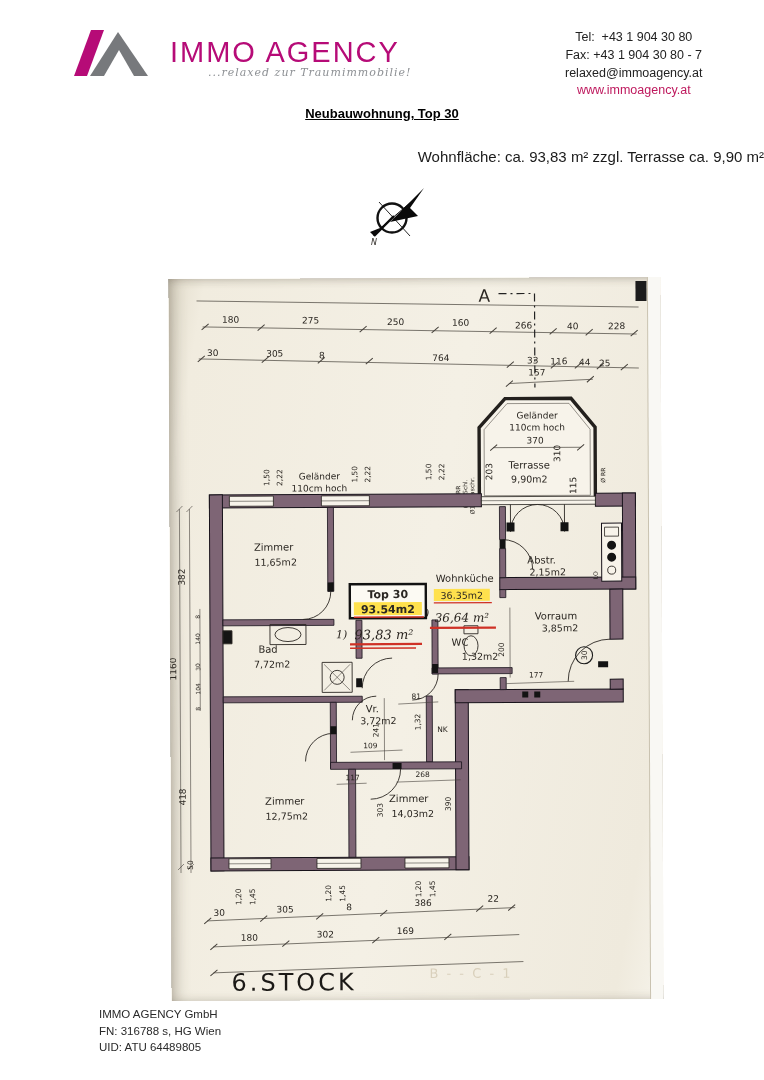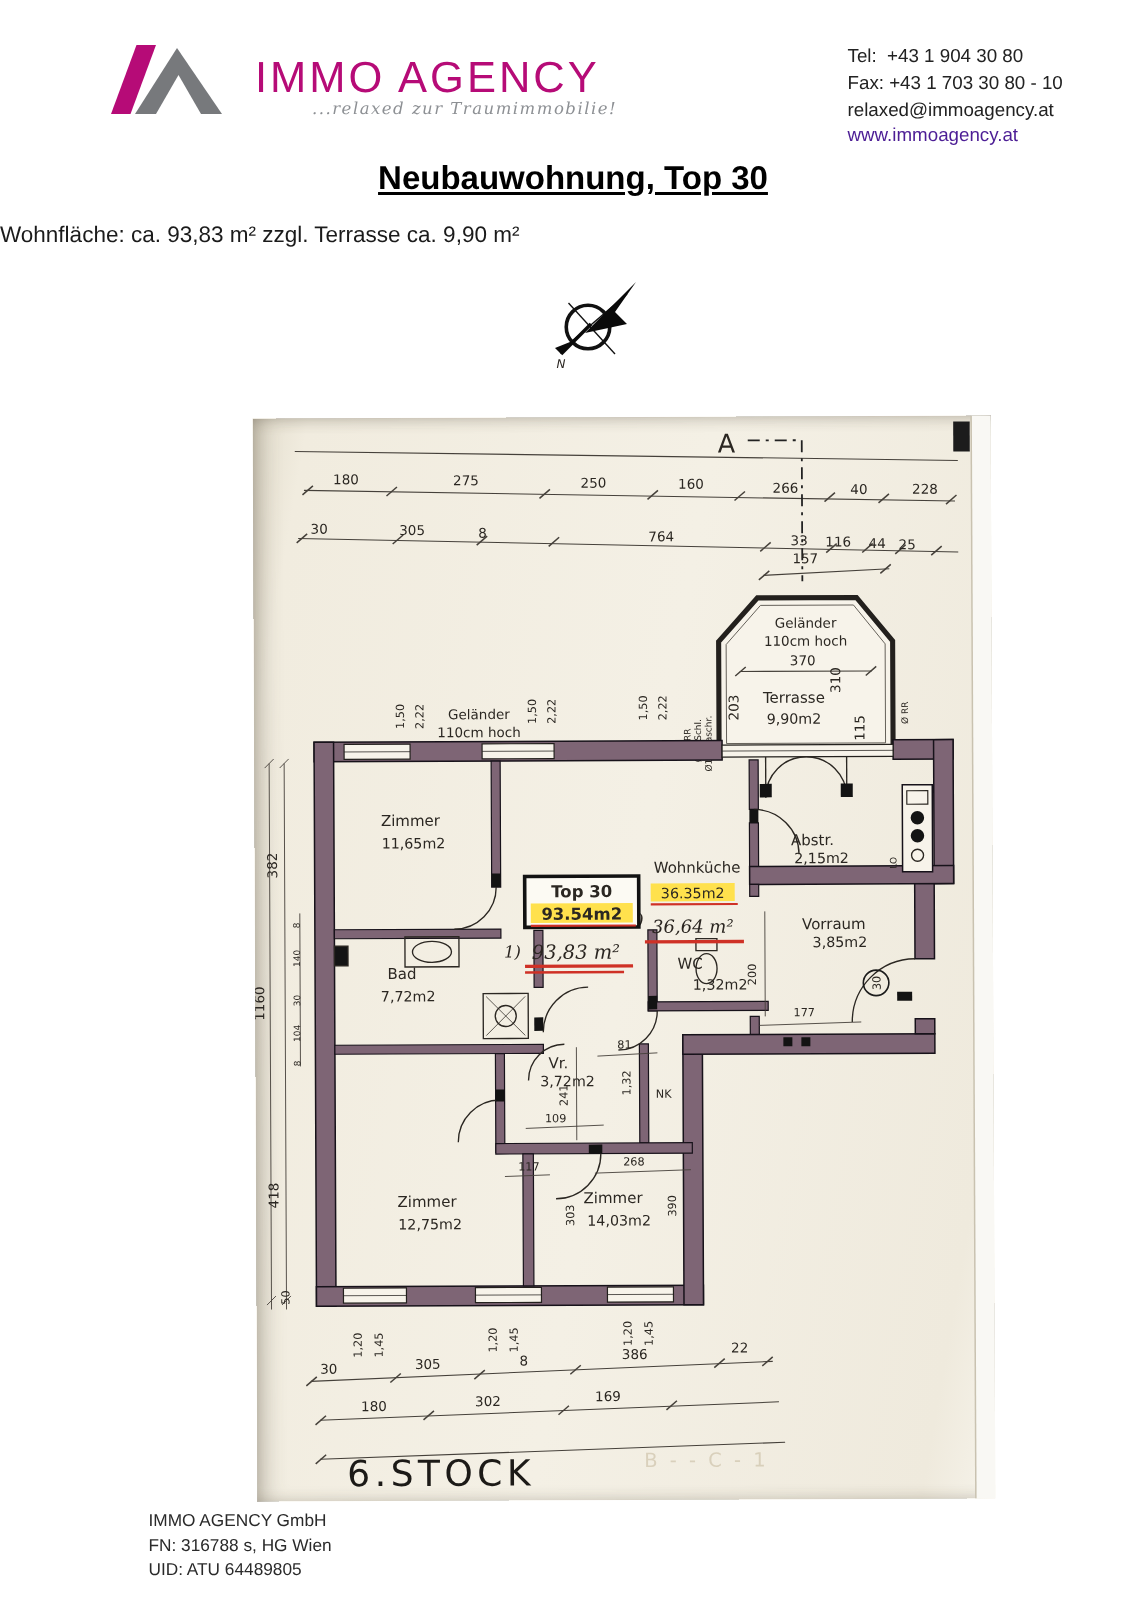--- a/index.html
+++ b/index.html
@@ -6,27 +6,27 @@
   .page{position:relative;width:764px;height:1080px;background:#ffffff;margin:0 auto;
         font-family:"Liberation Sans",sans-serif;overflow:hidden;}
   
   .logo{position:absolute;left:74px;top:28px;display:flex;align-items:flex-start;}
   .logo-mark{width:86px;height:52px;}
   .brand{color:#b60b77;font-size:29px;letter-spacing:2px;font-weight:400;margin-left:10px;margin-top:8px;}
   .tagline{position:absolute;left:208px;top:66px;width:280px;
            font-family:"DejaVu Serif",serif;font-style:italic;font-size:11px;color:#8d9094;
            letter-spacing:1px;white-space:nowrap;}
   .contact{position:absolute;left:565px;top:29px;font-size:12.5px;color:#222;line-height:1.42;}
-  .contact-line{white-space:pre;}
-  .contact-web{color:#4c1d95;text-decoration:none;}
+  .contact-line{white-space:pre;text-align:center;}
+  .contact-web{color:#be185d;text-decoration:none;}
   
   .doc-title{position:absolute;left:0;top:106px;width:100%;text-align:center;
-             font-size:22px;font-weight:bold;}
+             font-size:13px;font-weight:bold;}
   .doc-title span{text-decoration:underline;}
-  .doc-subtitle{position:absolute;left:0;top:148px;width:100%;text-align:left;font-size:15px;color:#1b1b1b;}
+  .doc-subtitle{position:absolute;left:0;top:148px;width:100%;text-align:right;font-size:15px;color:#1b1b1b;}
   
   .compass{position:absolute;left:366px;top:186px;width:62px;height:62px;}
   
   .scan{position:absolute;left:170px;top:278px;width:492px;height:722px;
         background:linear-gradient(100deg,#e3ddcd 0%,#f1ecdf 6%,#f4f0e5 50%,#efeadd 92%,#f6f3ea 100%);
         box-shadow:inset 10px 0 16px -8px rgba(80,70,55,.45), inset 0 6px 10px -6px rgba(80,70,55,.3),
                    inset -4px -4px 10px -6px rgba(80,70,55,.25);
         transform:rotate(-0.25deg);}
   .scan svg{display:block;width:492px;height:722px;}
   
@@ -54,21 +54,21 @@
       <polygon points="0,48 17,2 30,2 13,48" fill="#b60b77"></polygon>
       <path d="M16,48 L44,4 L74,48 Z" fill="#77797c"></path>
       <path d="M30,48 L45,22 L60,48 Z" fill="#ffffff"></path>
     </svg>
     <div class="brand">IMMO AGENCY</div>
   </div>
   <div class="tagline">...relaxed zur Traumimmobilie!</div>
 
   <div class="contact">
     <div class="contact-line">Tel:  +43 1 904 30 80</div>
-    <div class="contact-line">Fax: +43 1 703 30 80 - 10</div>
+    <div class="contact-line">Fax: +43 1 904 30 80 - 7</div>
     <div class="contact-line">relaxed@immoagency.at</div>
     <div class="contact-line contact-web">www.immoagency.at</div>
   </div>
 
   <div class="doc-title">
     <span>Neubauwohnung, Top 30</span>
   </div>
   <div class="doc-subtitle">Wohnfläche: ca. 93,83 m² zzgl. Terrasse ca. 9,90 m²</div>
 
   <svg class="compass" viewBox="0 0 62 62">

